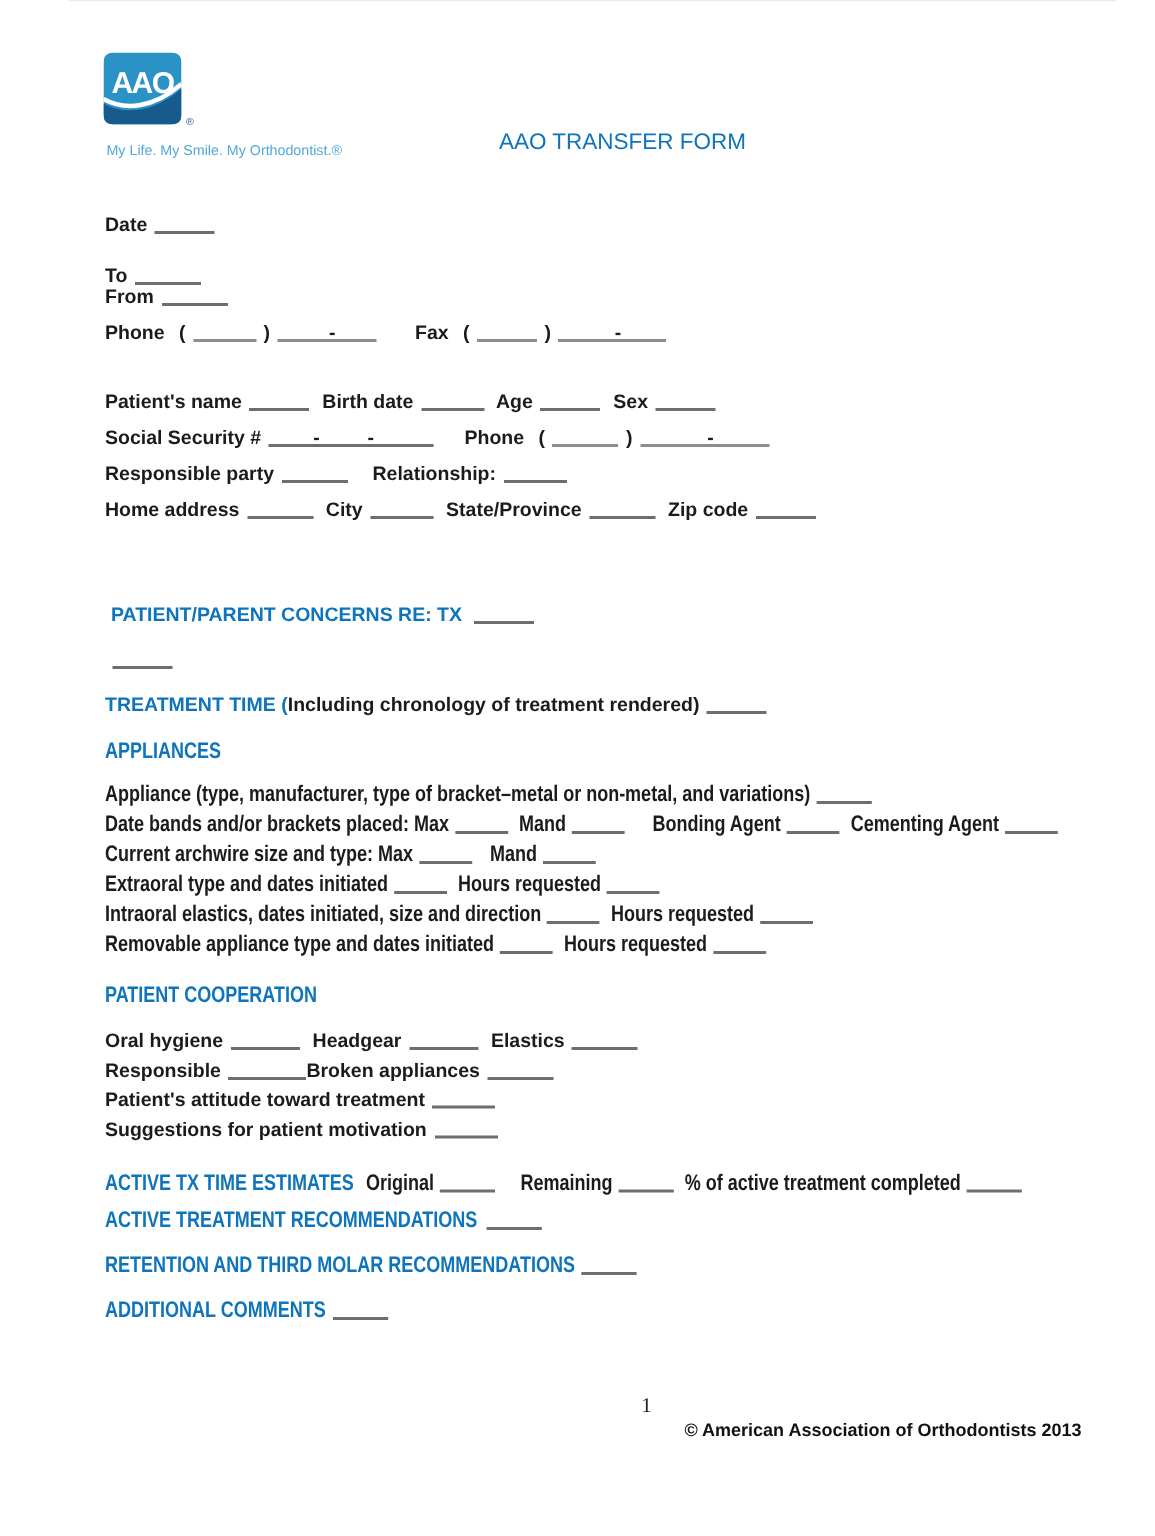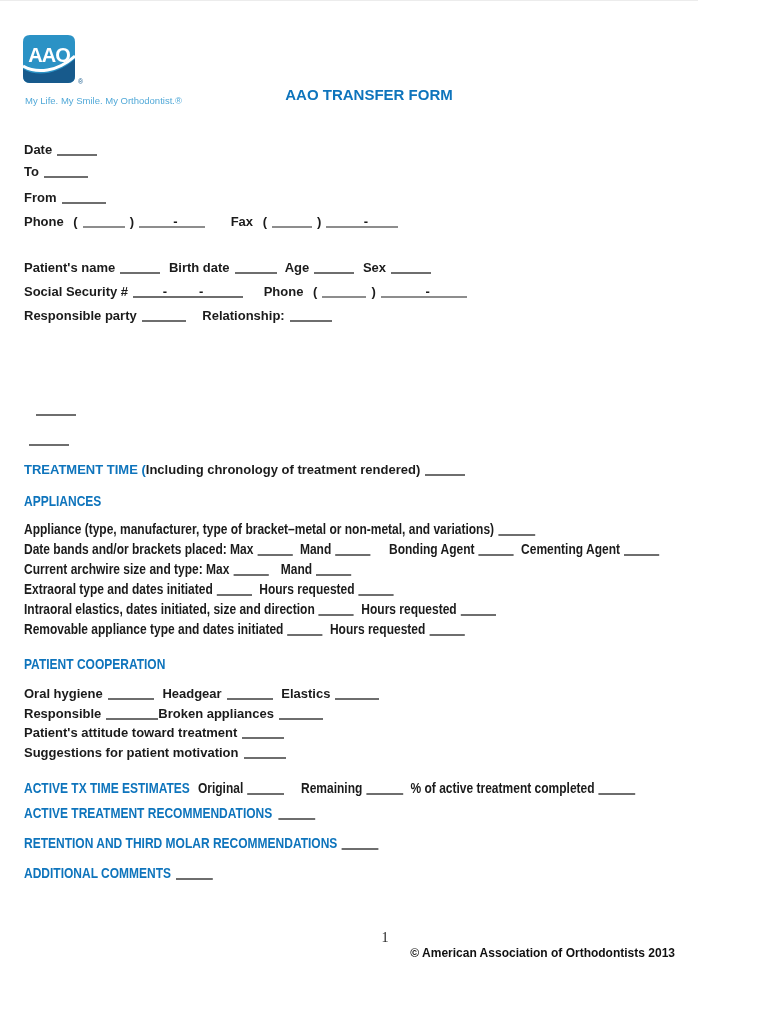--- a/index.html
+++ b/index.html
@@ -1,35 +1,35 @@
 <!DOCTYPE html>
 <html style="--heading-blue: #0E74BC; --org-name-blue: #1F7FC1; --tagline-blue: #52A9D8; --logo-top-blue: #2B92C5; --logo-bottom-blue: #175A8C; --blank-line: #6e6e6e; --blank-line-light: #8d8d8d;"><head>
 <meta charset="utf-8">
 <style>
   html,body{margin:0;padding:0;background:#ffffff;}
   .page{position:relative;width:698px;height:1024px;background:#fff;overflow:hidden;
-        font-family:"Liberation Sans",sans-serif;color:#1b1b1b;border-top:1px solid #ececec;}
+        font-family:"Liberation Sans",sans-serif;color:#1b1b1b;border-top:1px solid #ececec;margin-left:46px;}
   
   .r{position:absolute;left:24px;white-space:nowrap;font-weight:bold;font-size:13px;line-height:16px;}
   .r.c{font-size:15px;line-height:18px;transform:scaleX(0.8);transform-origin:0 50%;}
   .hd{color:var(--heading-blue);}
   .lbl{color:#1b1b1b;}
   
   .bl{display:inline-block;position:relative;top:2px;height:12px;margin:0 5px;
       border-bottom:2px solid var(--blank-line);}
   .bl.lt{border-bottom-color:var(--blank-line-light);}
   .bl.nr{margin-right:0;}
   .hy{position:absolute;bottom:-4px;font-weight:bold;color:#1b1b1b;font-size:13px;}
   .hyA{left:52%;} .hyB{left:27%;} .hyC{left:60%;}
   .w40{width:40px}.w42{width:42px}.w44{width:44px}.w46{width:46px}.w52{width:52px}
   .w66{width:66px}.w72{width:72px}.w86{width:86px}.w110{width:110px}
   .g6{margin-left:6px}.g8{margin-left:8px}.g12{margin-left:12px}.g14{margin-left:14px}.g22{margin-left:22px}
   
   .title{position:absolute;left:24px;top:84px;width:690px;text-align:center;
-         font-weight:bold;font-size:15px;line-height:19px;color:var(--heading-blue);}
+         font-weight:normal;font-size:15px;line-height:19px;color:var(--heading-blue);}
   .logo{position:absolute;left:23px;top:34px;}
   .logo .sq-top{fill:var(--logo-top-blue);}
   .logo .sq-bottom{fill:var(--logo-bottom-blue);}
   .logo .smile{stroke:#ffffff;stroke-width:3;fill:none;}
   .logo .acr{fill:#ffffff;font-family:"Liberation Sans",sans-serif;font-weight:bold;font-size:20px;letter-spacing:-1px;}
   .regmark{position:absolute;left:78px;top:77px;font-size:7px;color:var(--logo-bottom-blue);font-weight:normal;}
   .orgname{position:absolute;left:90px;top:37px;font-size:12.5px;line-height:15.5px;
            color:var(--org-name-blue);font-weight:normal;}
   .tagline{position:absolute;left:25px;top:94px;font-size:9.5px;color:var(--tagline-blue);font-weight:normal;}
   
@@ -51,21 +51,21 @@
   <span class="regmark">®</span>
   <div class="tagline">My Life. My Smile. My Orthodontist.®</div>
 
   <div class="title">
     <div>AAO TRANSFER FORM</div>
   </div>
 
   <div class="r" style="top:139px">
     <span class="lbl">Date</span><span class="bl w40"></span>
   </div>
-  <div class="r" style="top:161px">
+  <div class="r" style="top:173px">
     <span class="lbl">To</span><span class="bl w44"></span>
   </div>
   <div class="r" style="top:187px">
     <span class="lbl">From</span><span class="bl w44"></span>
   </div>
   <div class="r" style="top:211px">
     <span class="lbl">Phone</span>
     <span class="lbl g6">(</span><span class="bl lt w42"></span><span class="lbl">)</span><span class="bl lt w66 nr"><span class="hy hyA">-</span></span>
     <span class="lbl g22">Fax</span>
     <span class="lbl g6">(</span><span class="bl lt w40"></span><span class="lbl">)</span><span class="bl lt w72 nr"><span class="hy hyA">-</span></span>
@@ -79,23 +79,29 @@
   </div>
   <div class="r" style="top:281px">
     <span class="lbl">Social Security #</span><span class="bl w110"><span class="hy hyB">-</span><span class="hy hyC">-</span></span>
     <span class="lbl g12">Phone</span>
     <span class="lbl g6">(</span><span class="bl lt w44"></span><span class="lbl">)</span><span class="bl lt w86 nr"><span class="hy hyA">-</span></span>
   </div>
   <div class="r" style="top:305px">
     <span class="lbl">Responsible party</span><span class="bl w44"></span>
     <span class="lbl g8">Relationship:</span><span class="bl w42"></span>
   </div>
+  <div class="r" style="top:329px">
+    <span class="lbl">Home address</span><span class="bl w44"></span>
+    <span class="lbl">City</span><span class="bl w42"></span>
+    <span class="lbl">State/Province</span><span class="bl w44"></span>
+    <span class="lbl">Zip code</span><span class="bl w40"></span>
+  </div>
 
   <div class="r" style="top:399px;left:28px">
-    <span class="bl w40 g8"></span>
+    <span class="hd">PATIENT/PARENT CONCERNS RE: TX</span><span class="bl w40 g8"></span>
   </div>
   <div class="r" style="top:429px">
     <span class="bl w40"></span>
   </div>
   <div class="r" style="top:459px">
     <span class="hd">TREATMENT TIME (</span><span class="lbl">Including chronology of treatment rendered)</span><span class="bl w40"></span>
   </div>
 
   <div class="r c" style="top:491px">
     <span class="hd">APPLIANCES</span>

